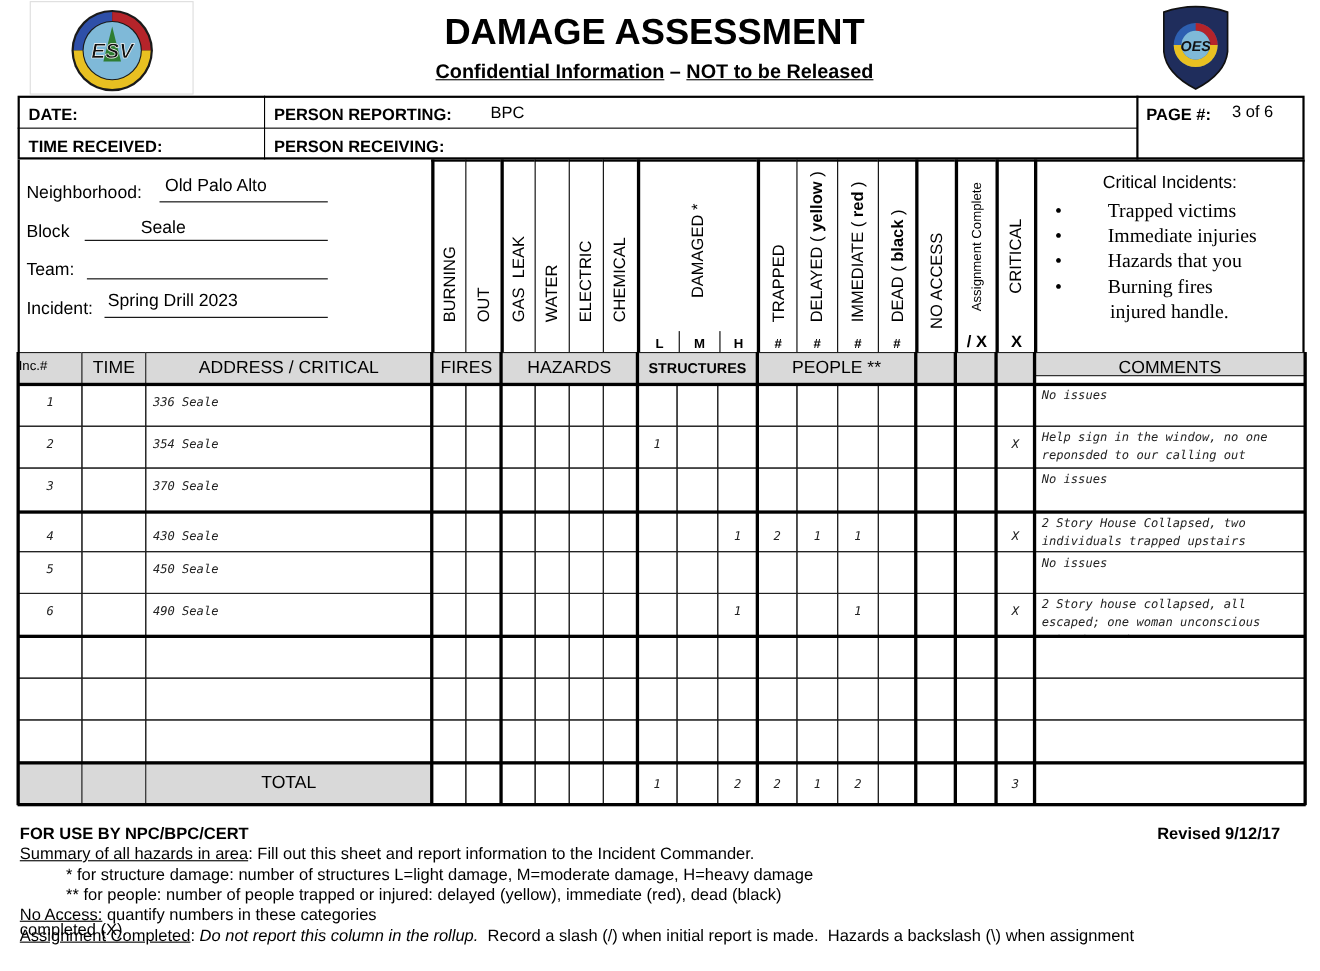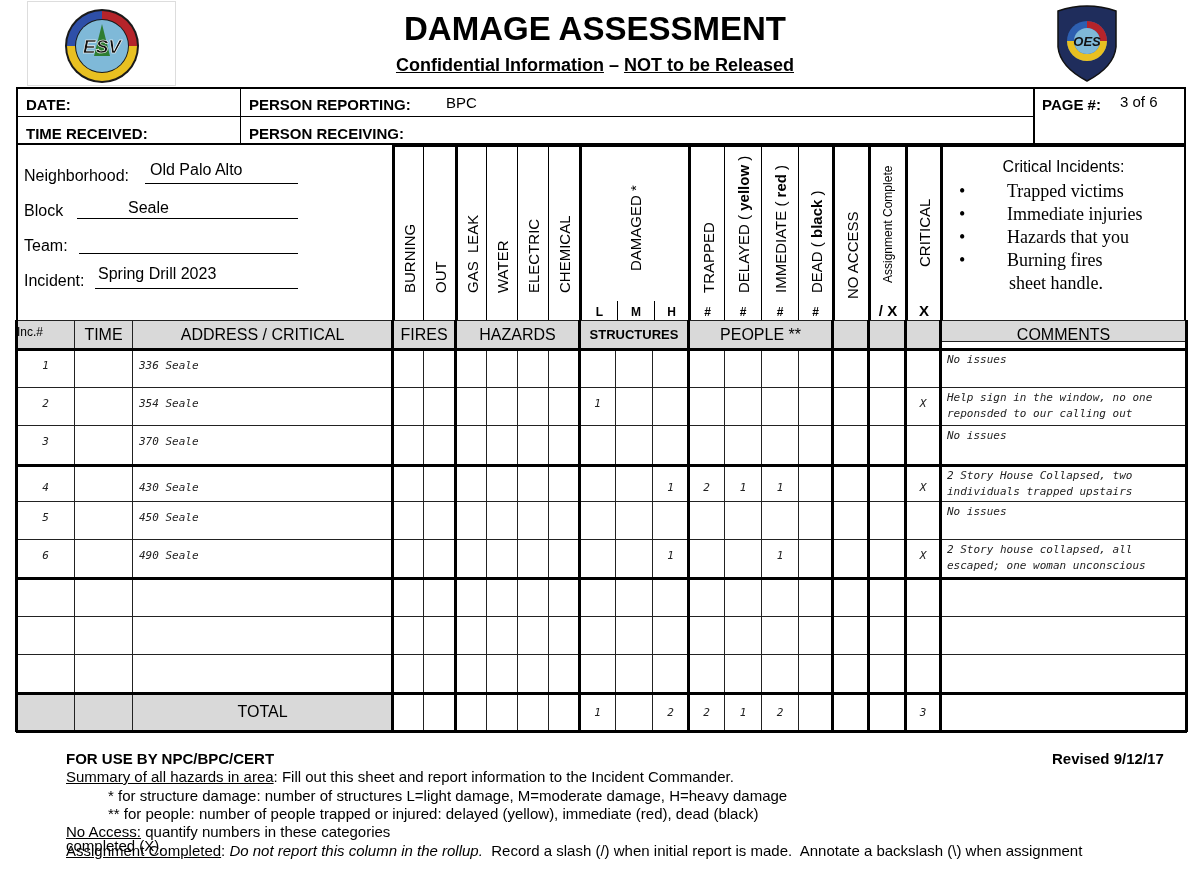--- a/index.html
+++ b/index.html
@@ -31,21 +31,21 @@
   .crit-title { font-size: 16px; text-align: center; margin-top: 11px; }
   .crit-list { font-family: "Liberation Serif", serif; font-size: 18px; list-style: none; margin-top: 4px; }
   .crit-list li { position: relative; padding-left: 64px; line-height: 23px; }
   .crit-list li::before { content: "•"; position: absolute; left: 16px; }
 
   .grid { position: absolute; left: 16px; top: 320px; }
   .hand { font-family: "DejaVu Sans Mono", monospace; font-style: italic; font-size: 11px; color: #222; }
   .cell { position: absolute; border: 1px solid #222; overflow: hidden; }
   .band { background: #d9d9d9; }
 
-  .foot { left: 18px; font-size: 15px; margin-left: 48px; }
+  .foot { left: 18px; font-size: 15px; }
   .foot b { font-weight: normal; }
 </style>
 </head>
 <body>
 
 <div class="abs logo-frame" data-name="esv-logo-frame"></div>
 <svg class="abs logo-esv" viewBox="0 0 76 76" data-name="esv-logo">
   <circle cx="38" cy="38" r="37" fill="#1a1a1a"></circle>
   <path d="M38 3 A35 35 0 0 0 3 38 L11 38 A27 27 0 0 1 38 11 Z" fill="#2e4fa8"></path>
   <path d="M38 3 A35 35 0 0 1 73 38 L65 38 A27 27 0 0 0 38 11 Z" fill="#b5242a"></path>
@@ -156,21 +156,21 @@
     <span class="subchar" style="font-size:15px;" data-name="critical-mark">X</span>
   </div>
 
 <div class="abs crit-box" data-name="critical-incidents-box">
   <div class="crit-title" data-name="critical-incidents-title">Critical Incidents:</div>
   <ul class="crit-list" data-name="critical-incidents-list">
     <li data-name="critical-item">Trapped victims</li>
     <li data-name="critical-item">Immediate injuries</li>
     <li data-name="critical-item">Hazards that you</li>
     <li data-name="critical-item">Burning fires</li>
-    <li data-name="critical-item-continued" style="padding-left:66px;">sheet handle.</li>
+    <li data-name="critical-item-continued" style="padding-left:66px;">injured handle.</li>
   </ul>
 </div>
 <style>.crit-list li[data-name="critical-item-continued"]::before{content:"";}</style>
 
 <div id="grid" class="grid" data-name="assessment-table">
     <div class="cell band" data-name="band-inc" style="left: 0px; width: 59px; top: 0px; height: 30px;">
       <div data-name="band-label-inc" style="font-size: 12px; font-weight: normal; text-align: left; line-height: 28px; margin-top: -3px;">Inc.#</div>
     </div>
     <div class="cell band" data-name="band-time" style="left: 58px; width: 59px; top: 0px; height: 30px;">
       <div data-name="band-label-time" style="font-size: 16px; font-weight: normal; text-align: center; line-height: 28px; margin-top: 0px;">TIME</div>
@@ -486,14 +486,14 @@
     <div data-name="col-divider" style="position: absolute; top: 0px; height: 412px; width: 3px; background: rgb(0, 0, 0); left: 1169px;"></div>
     <div data-name="table-bottom" style="position: absolute; left: 0px; width: 1171px; height: 3px; background: rgb(0, 0, 0); top: 410px;"></div>
   </div>
 
 <div class="abs foot" style="top:750px; font-weight:bold;" data-name="use-by-note">FOR USE BY NPC/BPC/CERT</div>
 <div class="abs" style="left:1052px; top:750px; font-size:15px; font-weight:bold;" data-name="revised-date">Revised 9/12/17</div>
 <div class="abs foot" style="top:768px;" data-name="summary-note"><u><b data-name="summary-label">Summary of all hazards in area</b></u><span data-name="summary-text">: Fill out this sheet and report information to the Incident Commander.</span></div>
 <div class="abs foot" style="top:787px; left:60px;" data-name="structure-note"><b data-name="star">* </b><span data-name="text">for structure damage: number of structures </span><b data-name="l-bold">L</b><span data-name="text">=light damage, </span><b data-name="m-bold">M</b><span data-name="text">=moderate damage, </span><b data-name="h-bold">H</b><span data-name="text">=heavy damage</span></div>
 <div class="abs foot" style="top:805px; left:60px;" data-name="people-note"><b data-name="star">** </b><span data-name="text">for people: number of people trapped or injured: delayed (</span><b data-name="yellow-bold">yellow</b><span data-name="text">), immediate </span><b data-name="red-bold">(red</b><span data-name="text">), dead (</span><b data-name="black-bold">black</b><span data-name="text">)</span></div>
 <div class="abs foot" style="top:823px;" data-name="no-access-note"><u><b data-name="no-access-label">No Access:</b></u><span data-name="text"> quantify numbers in these categories</span></div>
-<div class="abs foot" style="top:842px; white-space:pre;" data-name="assignment-note"><u><b data-name="assignment-label">Assignment Completed</b></u><span data-name="text">: </span><b><i data-name="assignment-italic">Do not report this column in the rollup.</i></b><span data-name="text">  Record a slash (/) when initial report is made.  Annotate a backslash (\) when assignment</span></div>
+<div class="abs foot" style="top:842px; white-space:pre;" data-name="assignment-note"><u><b data-name="assignment-label">Assignment Completed</b></u><span data-name="text">: </span><b><i data-name="assignment-italic">Do not report this column in the rollup.</i></b><span data-name="text">  Record a slash (/) when initial report is made.  Hazards a backslash (\) when assignment</span></div>
 <div class="abs foot" style="top:837px;" data-name="assignment-note-cont">completed (X).</div>
 
 </body></html>

